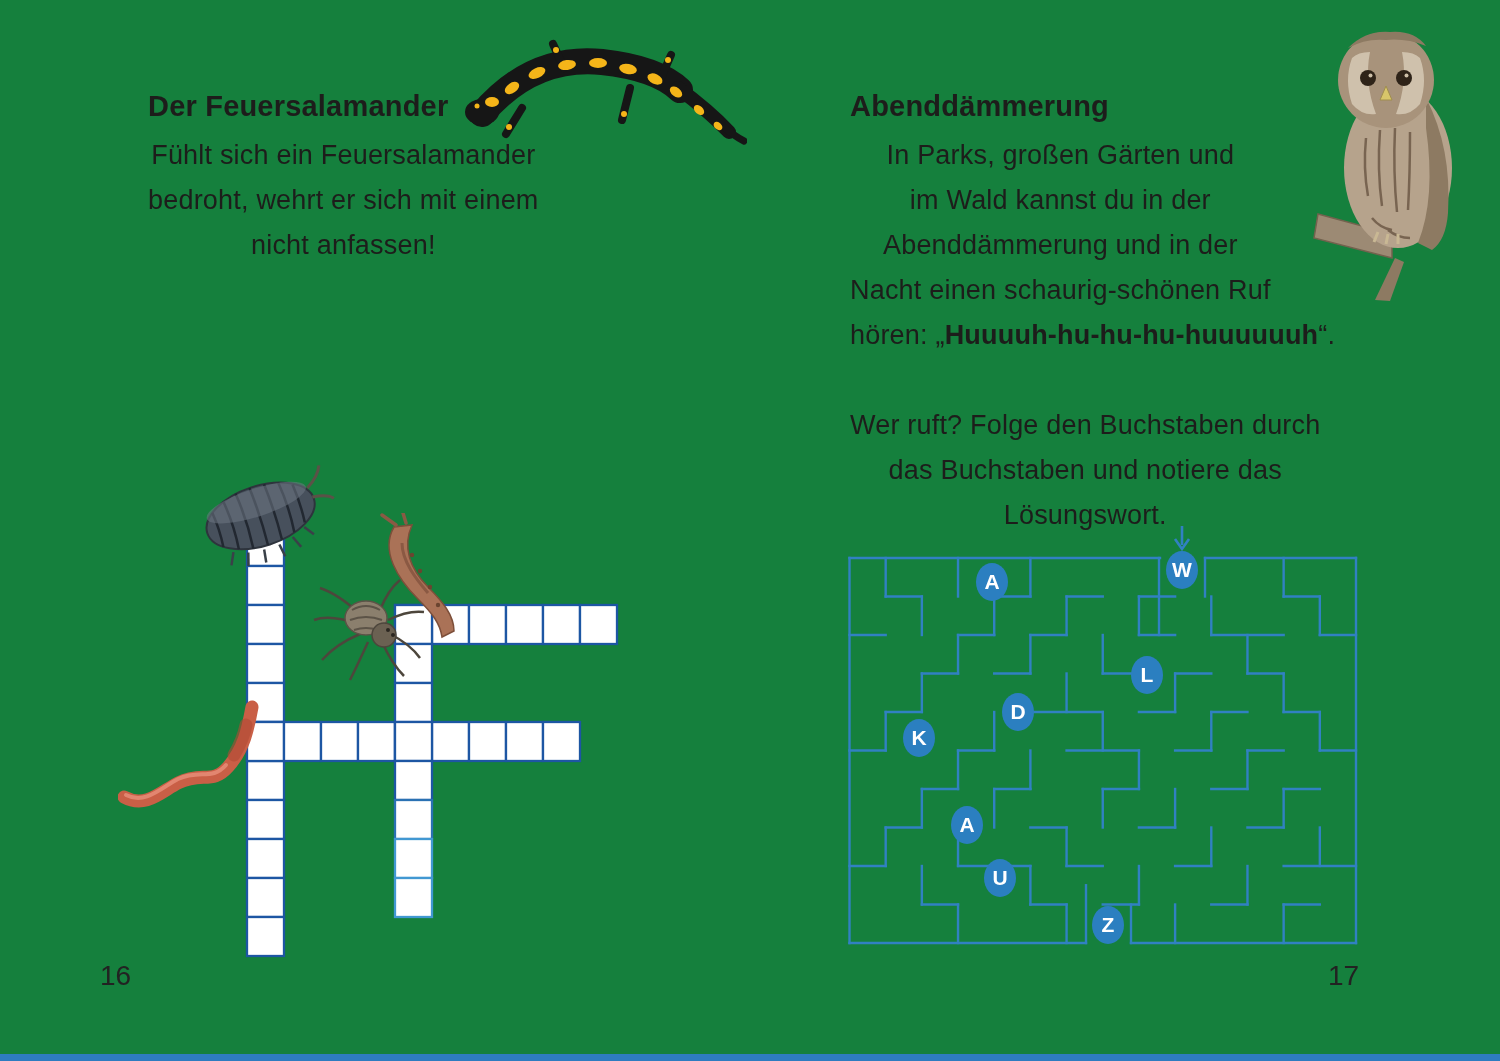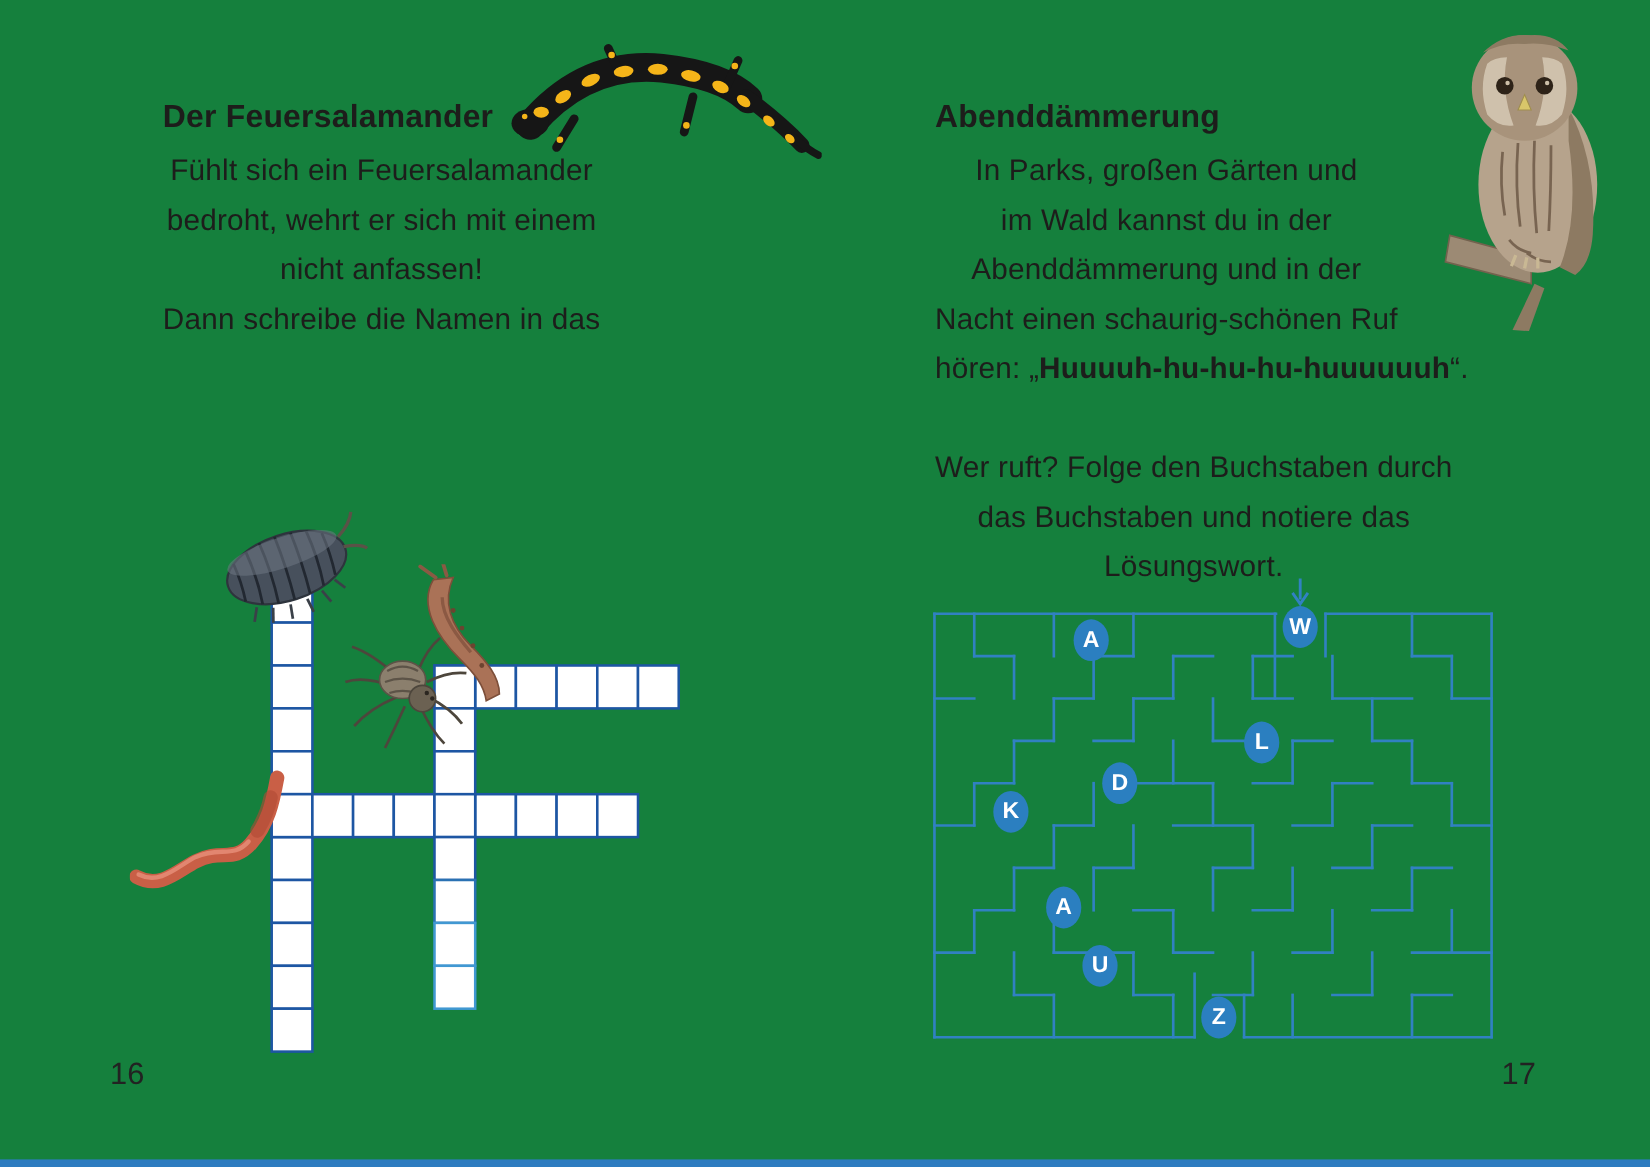--- a/index.html
+++ b/index.html
@@ -26,21 +26,20 @@
 
 <div class="spread">
 
   <div>
     <div class="page-title" style="left:148px;top:90px;">Der Feuersalamander</div>
 
     <div class="textblock" style="left:148px;top:133px;">
         <div class="line">Fühlt sich ein Feuersalamander</div>
         <div class="line">bedroht, wehrt er sich mit einem</div>
         <div class="line">nicht anfassen!</div>
-        <div class="line">Dann schreibe die Namen in das</div>
       </div>
 
     <svg class="illus" style="left:452px;top:22px;" width="295" height="125" viewBox="0 0 295 125">
       <path d="M30,92 Q80,33 150,40 Q205,46 228,68" fill="none" stroke="#161616" stroke-width="26" stroke-linecap="round"></path>
       <path d="M226,66 Q256,88 277,110" fill="none" stroke="#161616" stroke-width="14" stroke-linecap="round"></path>
       <path d="M268,102 Q282,114 292,119" fill="none" stroke="#161616" stroke-width="7" stroke-linecap="round"></path>
       <ellipse cx="30" cy="90" rx="17" ry="13" fill="#161616"></ellipse>
       <path d="M70,86 L54,112" stroke="#161616" stroke-width="8" stroke-linecap="round"></path>
       <path d="M112,46 L101,22" stroke="#161616" stroke-width="8" stroke-linecap="round"></path>
       <path d="M178,66 L170,98" stroke="#161616" stroke-width="8" stroke-linecap="round"></path>
@@ -315,17 +314,17 @@
           <div class="maze-badge" style="left: 144px; top: 59px;">A</div>
           <div class="maze-badge" style="left: 299px; top: 152px;">L</div>
           <div class="maze-badge" style="left: 170px; top: 189px;">D</div>
           <div class="maze-badge" style="left: 71px; top: 215px;">K</div>
           <div class="maze-badge" style="left: 119px; top: 302px;">A</div>
           <div class="maze-badge" style="left: 152px; top: 355px;">U</div>
           <div class="maze-badge" style="left: 260px; top: 402px;">Z</div>
         </div>
     </div>
 
-    <div class="pagenum" style="left:1328px;top:960px;margin-left:37px;">17</div>
+    <div class="pagenum" style="left:1328px;top:960px;">17</div>
   </div>
 
   <div class="footer-bar"></div>
 </div>
 
 </body></html>

